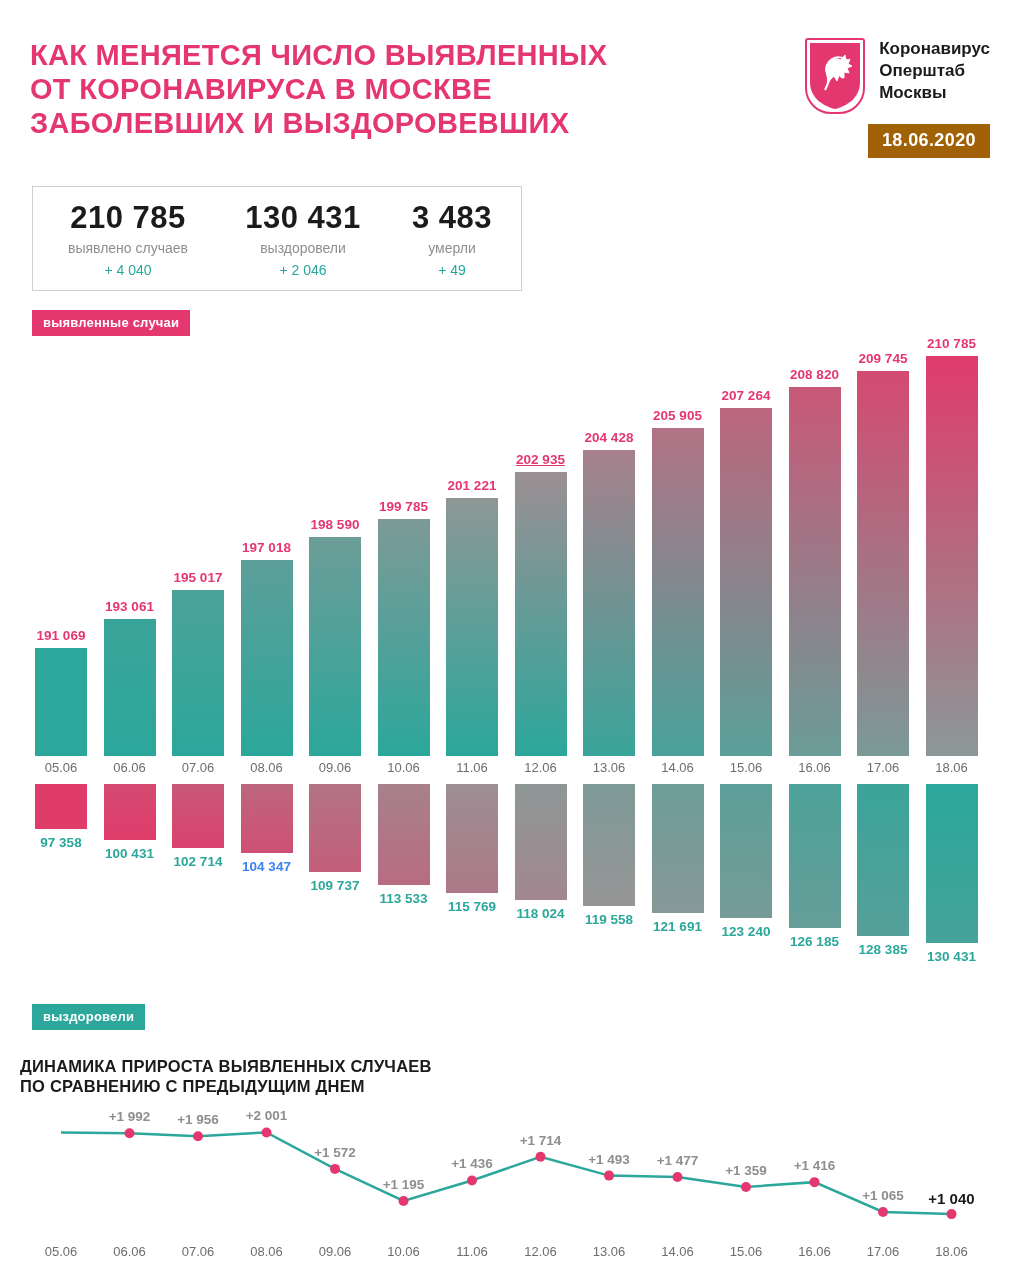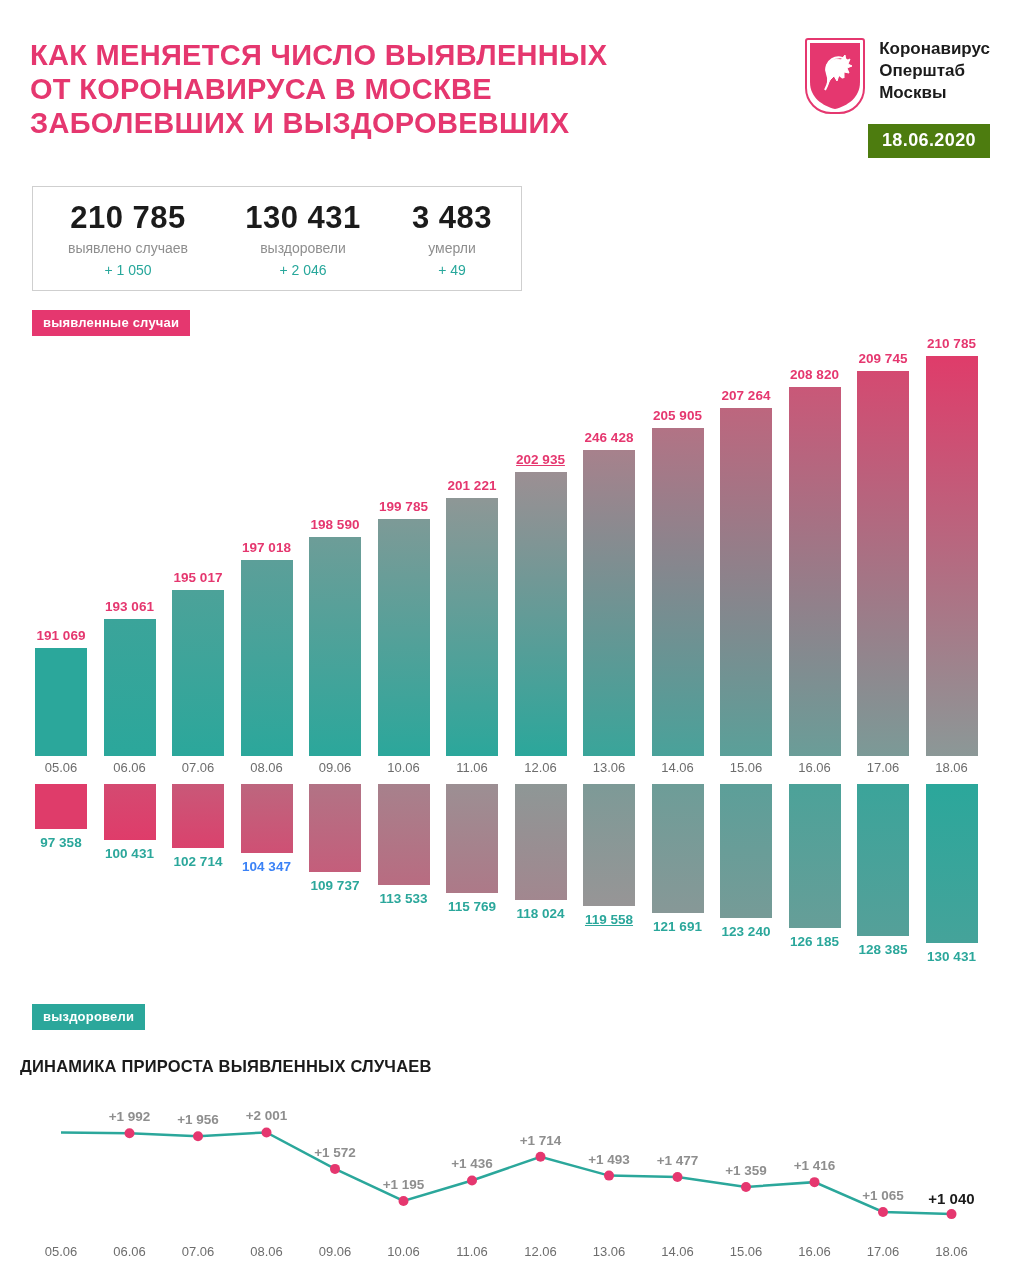--- a/index.html
+++ b/index.html
@@ -62,21 +62,21 @@
   .brand-text {
     font-weight: bold;
     font-size: 17px;
     line-height: 22px;
     color: #1b1b1b;
   }
   .date-badge {
     position: absolute;
     right: 0;
     top: 86px;
-    background: #4d7c0f;
+    background: #a16207;
     color: #ffffff;
     font-weight: bold;
     font-size: 18px;
     padding: 6px 14px 7px 14px;
     letter-spacing: 0.4px;
   }
 
   
   .summary {
     position: absolute;
@@ -265,21 +265,21 @@
         <div>Москвы</div>
       </div>
     </div>
     <div class="date-badge">18.06.2020</div>
   </div>
 
   <div class="summary">
     <div class="summary-cell c1">
       <div class="s-value">210 785</div>
       <div class="s-label">выявлено случаев</div>
-      <div class="s-delta">+ 1 050</div>
+      <div class="s-delta">+ 4 040</div>
     </div>
     <div class="summary-cell c2">
       <div class="s-value">130 431</div>
       <div class="s-label">выздоровели</div>
       <div class="s-delta">+ 2 046</div>
     </div>
     <div class="summary-cell c3">
       <div class="s-value">3 483</div>
       <div class="s-label">умерли</div>
       <div class="s-delta">+ 49</div>
@@ -300,21 +300,21 @@
       <div class="bar-label" style="left: 196.5px; top: 214px;">197 018</div>
       <div class="bar" style="left: 284px; height: 219px; background: linear-gradient(rgb(109, 157, 152) 0%, rgb(43, 167, 155) 100%);"></div>
       <div class="bar-label" style="left: 265px; top: 191px;">198 590</div>
       <div class="bar" style="left: 352.5px; height: 237px; background: linear-gradient(rgb(125, 154, 151) 0%, rgb(43, 167, 155) 100%);"></div>
       <div class="bar-label" style="left: 333.5px; top: 173px;">199 785</div>
       <div class="bar" style="left: 421px; height: 258px; background: linear-gradient(rgb(142, 151, 150) 0%, rgb(43, 167, 155) 100%);"></div>
       <div class="bar-label" style="left: 402px; top: 152px;">201 221</div>
       <div class="bar" style="left: 489.5px; height: 284px; background: linear-gradient(rgb(156, 143, 147) 0%, rgb(43, 167, 155) 100%);"></div>
       <div class="bar-label" style="left: 470.5px; top: 126px; text-decoration: underline;">202 935</div>
       <div class="bar" style="left: 558px; height: 306px; background: linear-gradient(rgb(167, 129, 140) 0%, rgb(57, 165, 154) 100%);"></div>
-      <div class="bar-label" style="left: 539px; top: 104px;">246 428</div>
+      <div class="bar-label" style="left: 539px; top: 104px;">204 428</div>
       <div class="bar" style="left: 626.5px; height: 328px; background: linear-gradient(rgb(178, 115, 133) 0%, rgb(73, 162, 154) 100%);"></div>
       <div class="bar-label" style="left: 607.5px; top: 82px;">205 905</div>
       <div class="bar" style="left: 695px; height: 348px; background: linear-gradient(rgb(189, 102, 126) 0%, rgb(90, 160, 153) 100%);"></div>
       <div class="bar-label" style="left: 676px; top: 62px;">207 264</div>
       <div class="bar" style="left: 763.5px; height: 369px; background: linear-gradient(rgb(201, 88, 120) 0%, rgb(106, 157, 152) 100%);"></div>
       <div class="bar-label" style="left: 744.5px; top: 41px;">208 820</div>
       <div class="bar" style="left: 832px; height: 385px; background: linear-gradient(rgb(212, 74, 113) 0%, rgb(123, 154, 151) 100%);"></div>
       <div class="bar-label" style="left: 813px; top: 25px;">209 745</div>
       <div class="bar" style="left: 900.5px; height: 400px; background: linear-gradient(rgb(223, 60, 106) 0%, rgb(139, 152, 151) 100%);"></div>
       <div class="bar-label" style="left: 881.5px; top: 10px;">210 785</div>
@@ -347,35 +347,36 @@
       <div class="bar2-label" style="left: 196.5px; top: 75px; color: #3b82f6;">104 347</div>
       <div class="bar2" style="left: 284px; height: 88px; background: linear-gradient(rgb(178, 115, 133) 0%, rgb(196, 94, 123) 100%);"></div>
       <div class="bar2-label" style="left: 265px; top: 94px; color: rgb(43, 167, 155);">109 737</div>
       <div class="bar2" style="left: 352.5px; height: 101px; background: linear-gradient(rgb(167, 129, 140) 0%, rgb(184, 108, 129) 100%);"></div>
       <div class="bar2-label" style="left: 333.5px; top: 107px; color: rgb(43, 167, 155);">113 533</div>
       <div class="bar2" style="left: 421px; height: 109px; background: linear-gradient(rgb(156, 143, 147) 0%, rgb(173, 121, 136) 100%);"></div>
       <div class="bar2-label" style="left: 402px; top: 115px; color: rgb(43, 167, 155);">115 769</div>
       <div class="bar2" style="left: 489.5px; height: 116px; background: linear-gradient(rgb(142, 151, 150) 0%, rgb(162, 135, 143) 100%);"></div>
       <div class="bar2-label" style="left: 470.5px; top: 122px; color: rgb(43, 167, 155);">118 024</div>
       <div class="bar2" style="left: 558px; height: 122px; background: linear-gradient(rgb(125, 154, 151) 0%, rgb(151, 149, 150) 100%);"></div>
-      <div class="bar2-label" style="left: 539px; top: 128px; color: rgb(43, 167, 155); text-decoration: underline;">119 558</div>
+      <div class="bar2-label" style="left: 539px; top: 128px; color: rgb(43, 167, 155);">119 558</div>
       <div class="bar2" style="left: 626.5px; height: 129px; background: linear-gradient(rgb(109, 157, 152) 0%, rgb(135, 152, 151) 100%);"></div>
       <div class="bar2-label" style="left: 607.5px; top: 135px; color: rgb(43, 167, 155);">121 691</div>
       <div class="bar2" style="left: 695px; height: 134px; background: linear-gradient(rgb(92, 159, 153) 0%, rgb(118, 155, 151) 100%);"></div>
       <div class="bar2-label" style="left: 676px; top: 140px; color: rgb(43, 167, 155);">123 240</div>
       <div class="bar2" style="left: 763.5px; height: 144px; background: linear-gradient(rgb(76, 162, 153) 0%, rgb(102, 158, 152) 100%);"></div>
       <div class="bar2-label" style="left: 744.5px; top: 150px; color: rgb(43, 167, 155);">126 185</div>
       <div class="bar2" style="left: 832px; height: 152px; background: linear-gradient(rgb(59, 164, 154) 0%, rgb(85, 160, 153) 100%);"></div>
       <div class="bar2-label" style="left: 813px; top: 158px; color: rgb(43, 167, 155);">128 385</div>
       <div class="bar2" style="left: 900.5px; height: 159px; background: linear-gradient(rgb(43, 167, 155) 0%, rgb(69, 163, 154) 100%);"></div>
       <div class="bar2-label" style="left: 881.5px; top: 165px; color: rgb(43, 167, 155);">130 431</div>
     </div>
 
   <div class="dyn-title">
     <div>ДИНАМИКА ПРИРОСТА ВЫЯВЛЕННЫХ СЛУЧАЕВ</div>
+    <div>ПО СРАВНЕНИЮ С ПРЕДЫДУЩИМ ДНЕМ</div>
   </div>
   <div class="linechart" id="linechart"><svg width="970" height="130">
         <polyline points="36,26.415000000000006 104.5,27.179999999999993 173,30.239999999999995 241.5,26.415000000000006 310,62.879999999999995 378.5,94.925 447,74.44 515.5,50.81 584,69.595 652.5,70.955 721,80.985 789.5,76.14 858,105.975 926.5,108.1" fill="none" stroke="#2ba79b" stroke-width="2.5"></polyline>
         <circle cx="104.5" cy="27.179999999999993" r="5" fill="#e5376f"></circle>
         <circle cx="173" cy="30.239999999999995" r="5" fill="#e5376f"></circle>
         <circle cx="241.5" cy="26.415000000000006" r="5" fill="#e5376f"></circle>
         <circle cx="310" cy="62.879999999999995" r="5" fill="#e5376f"></circle>
         <circle cx="378.5" cy="94.925" r="5" fill="#e5376f"></circle>
         <circle cx="447" cy="74.44" r="5" fill="#e5376f"></circle>
         <circle cx="515.5" cy="50.81" r="5" fill="#e5376f"></circle>

